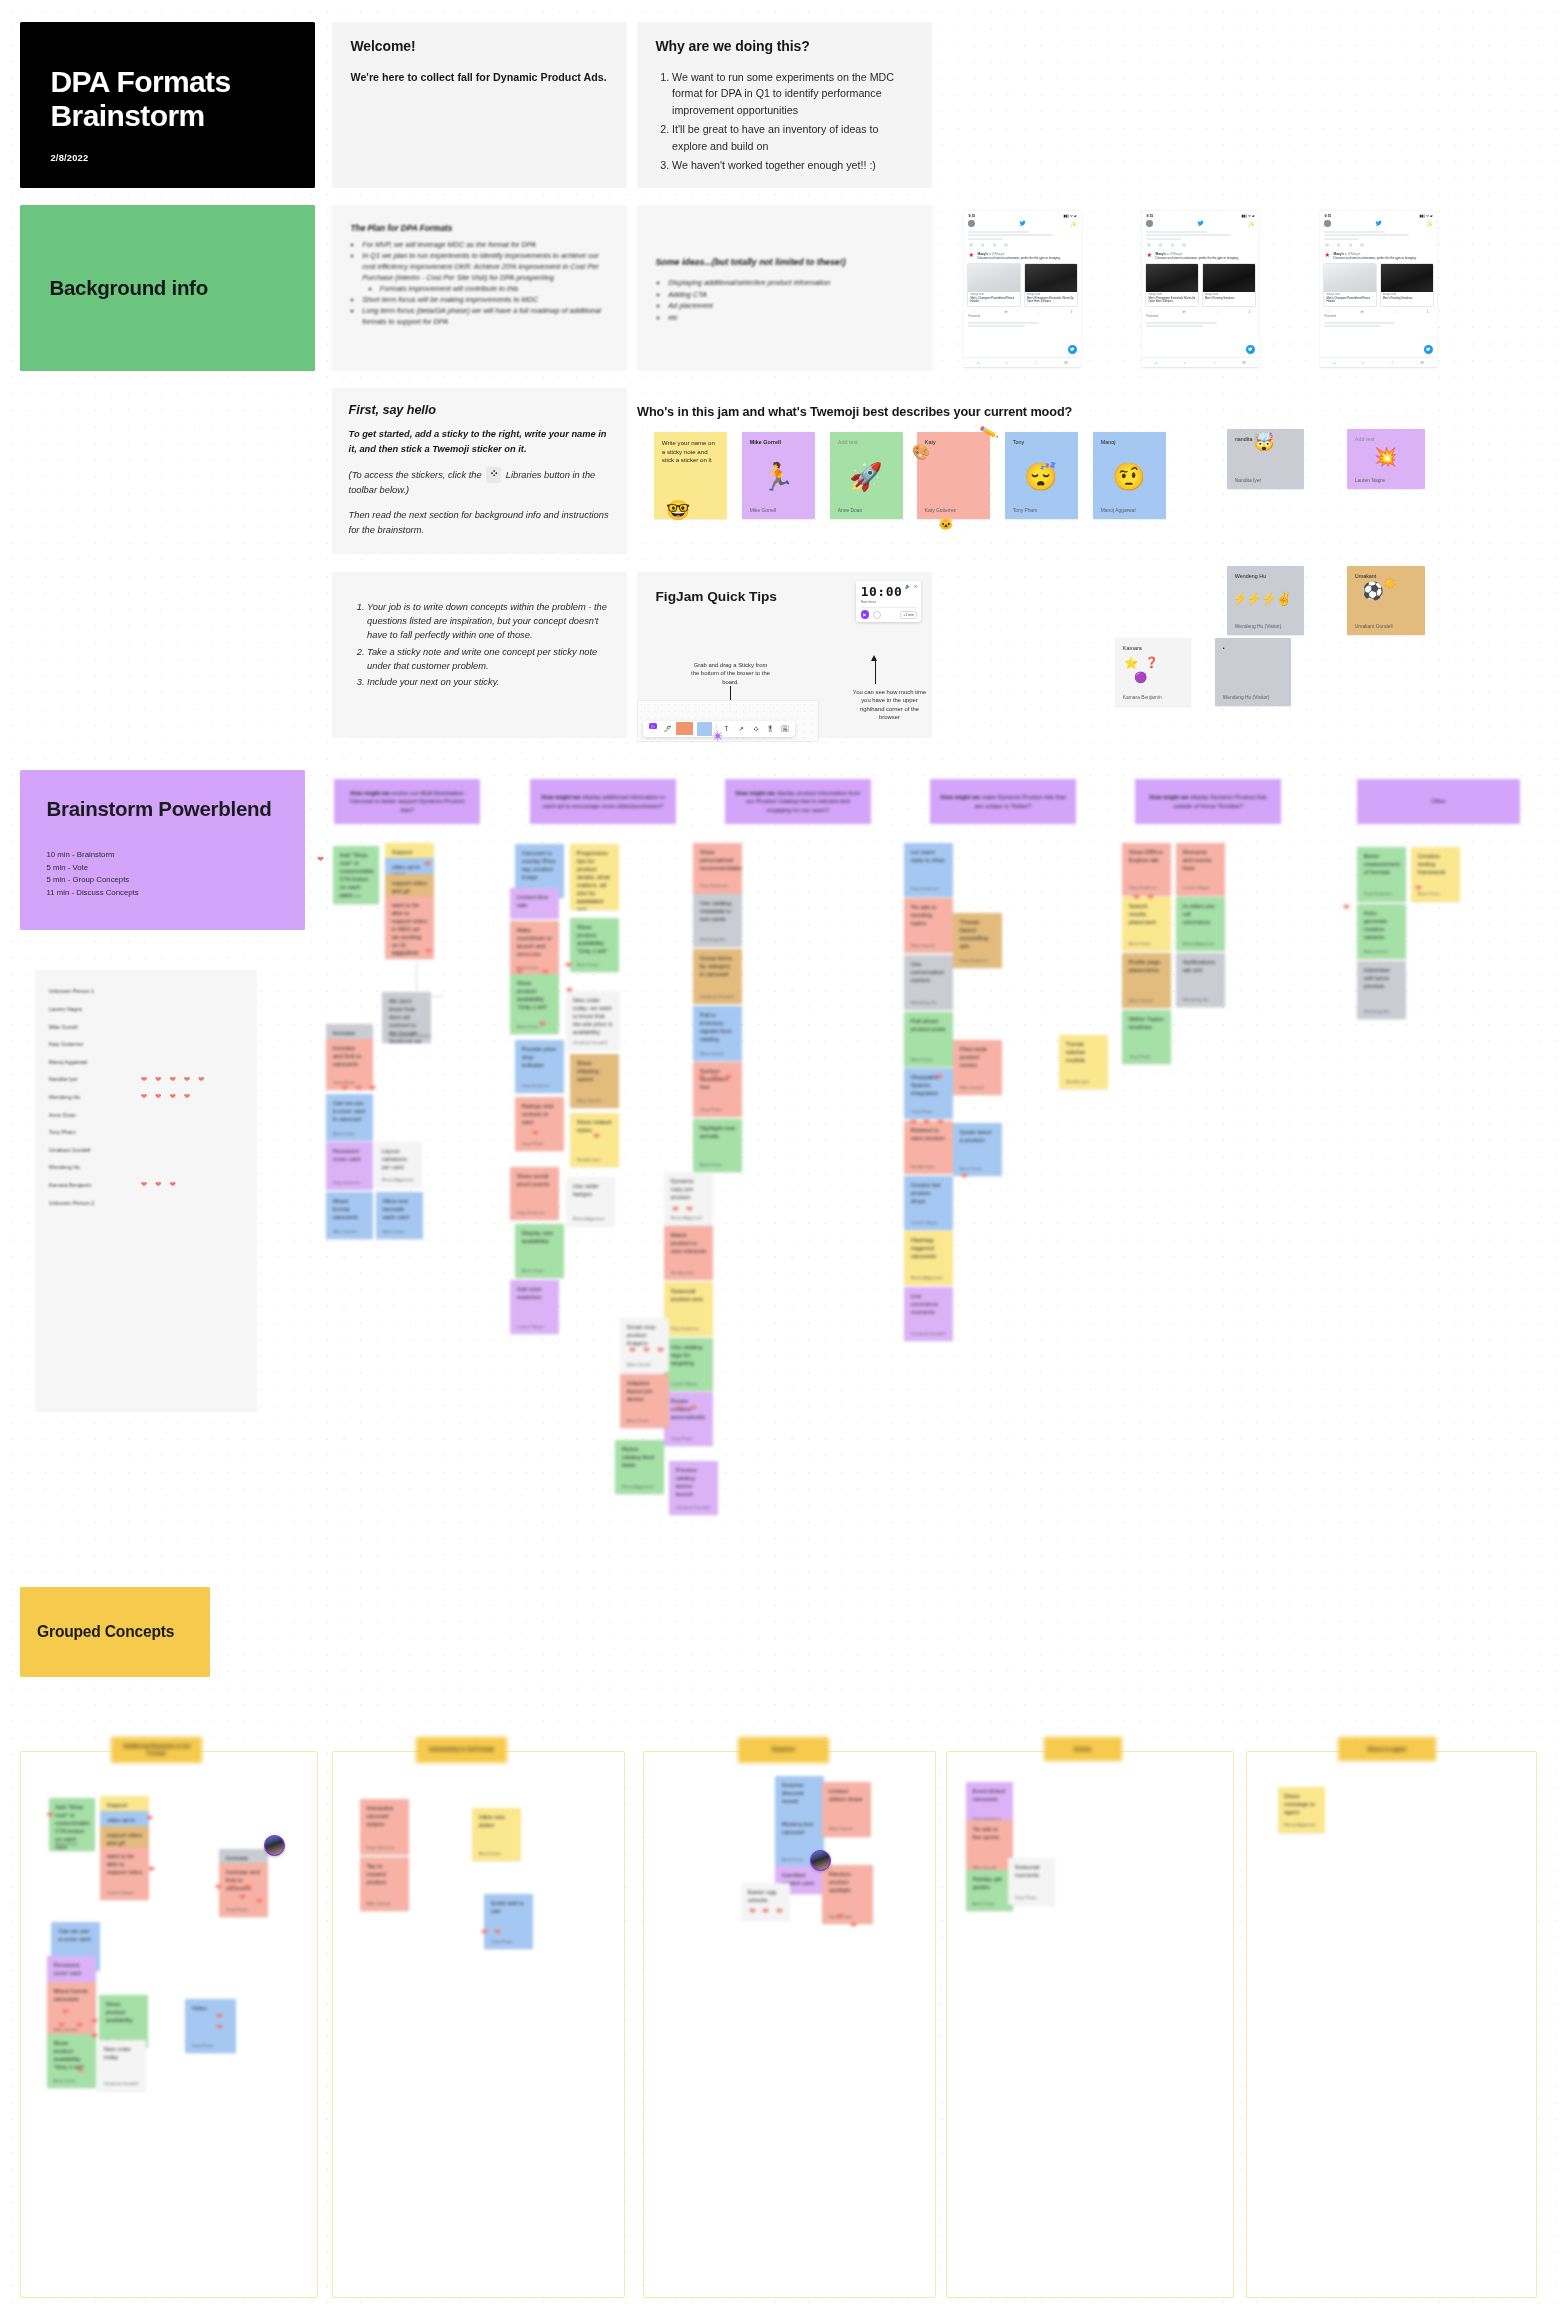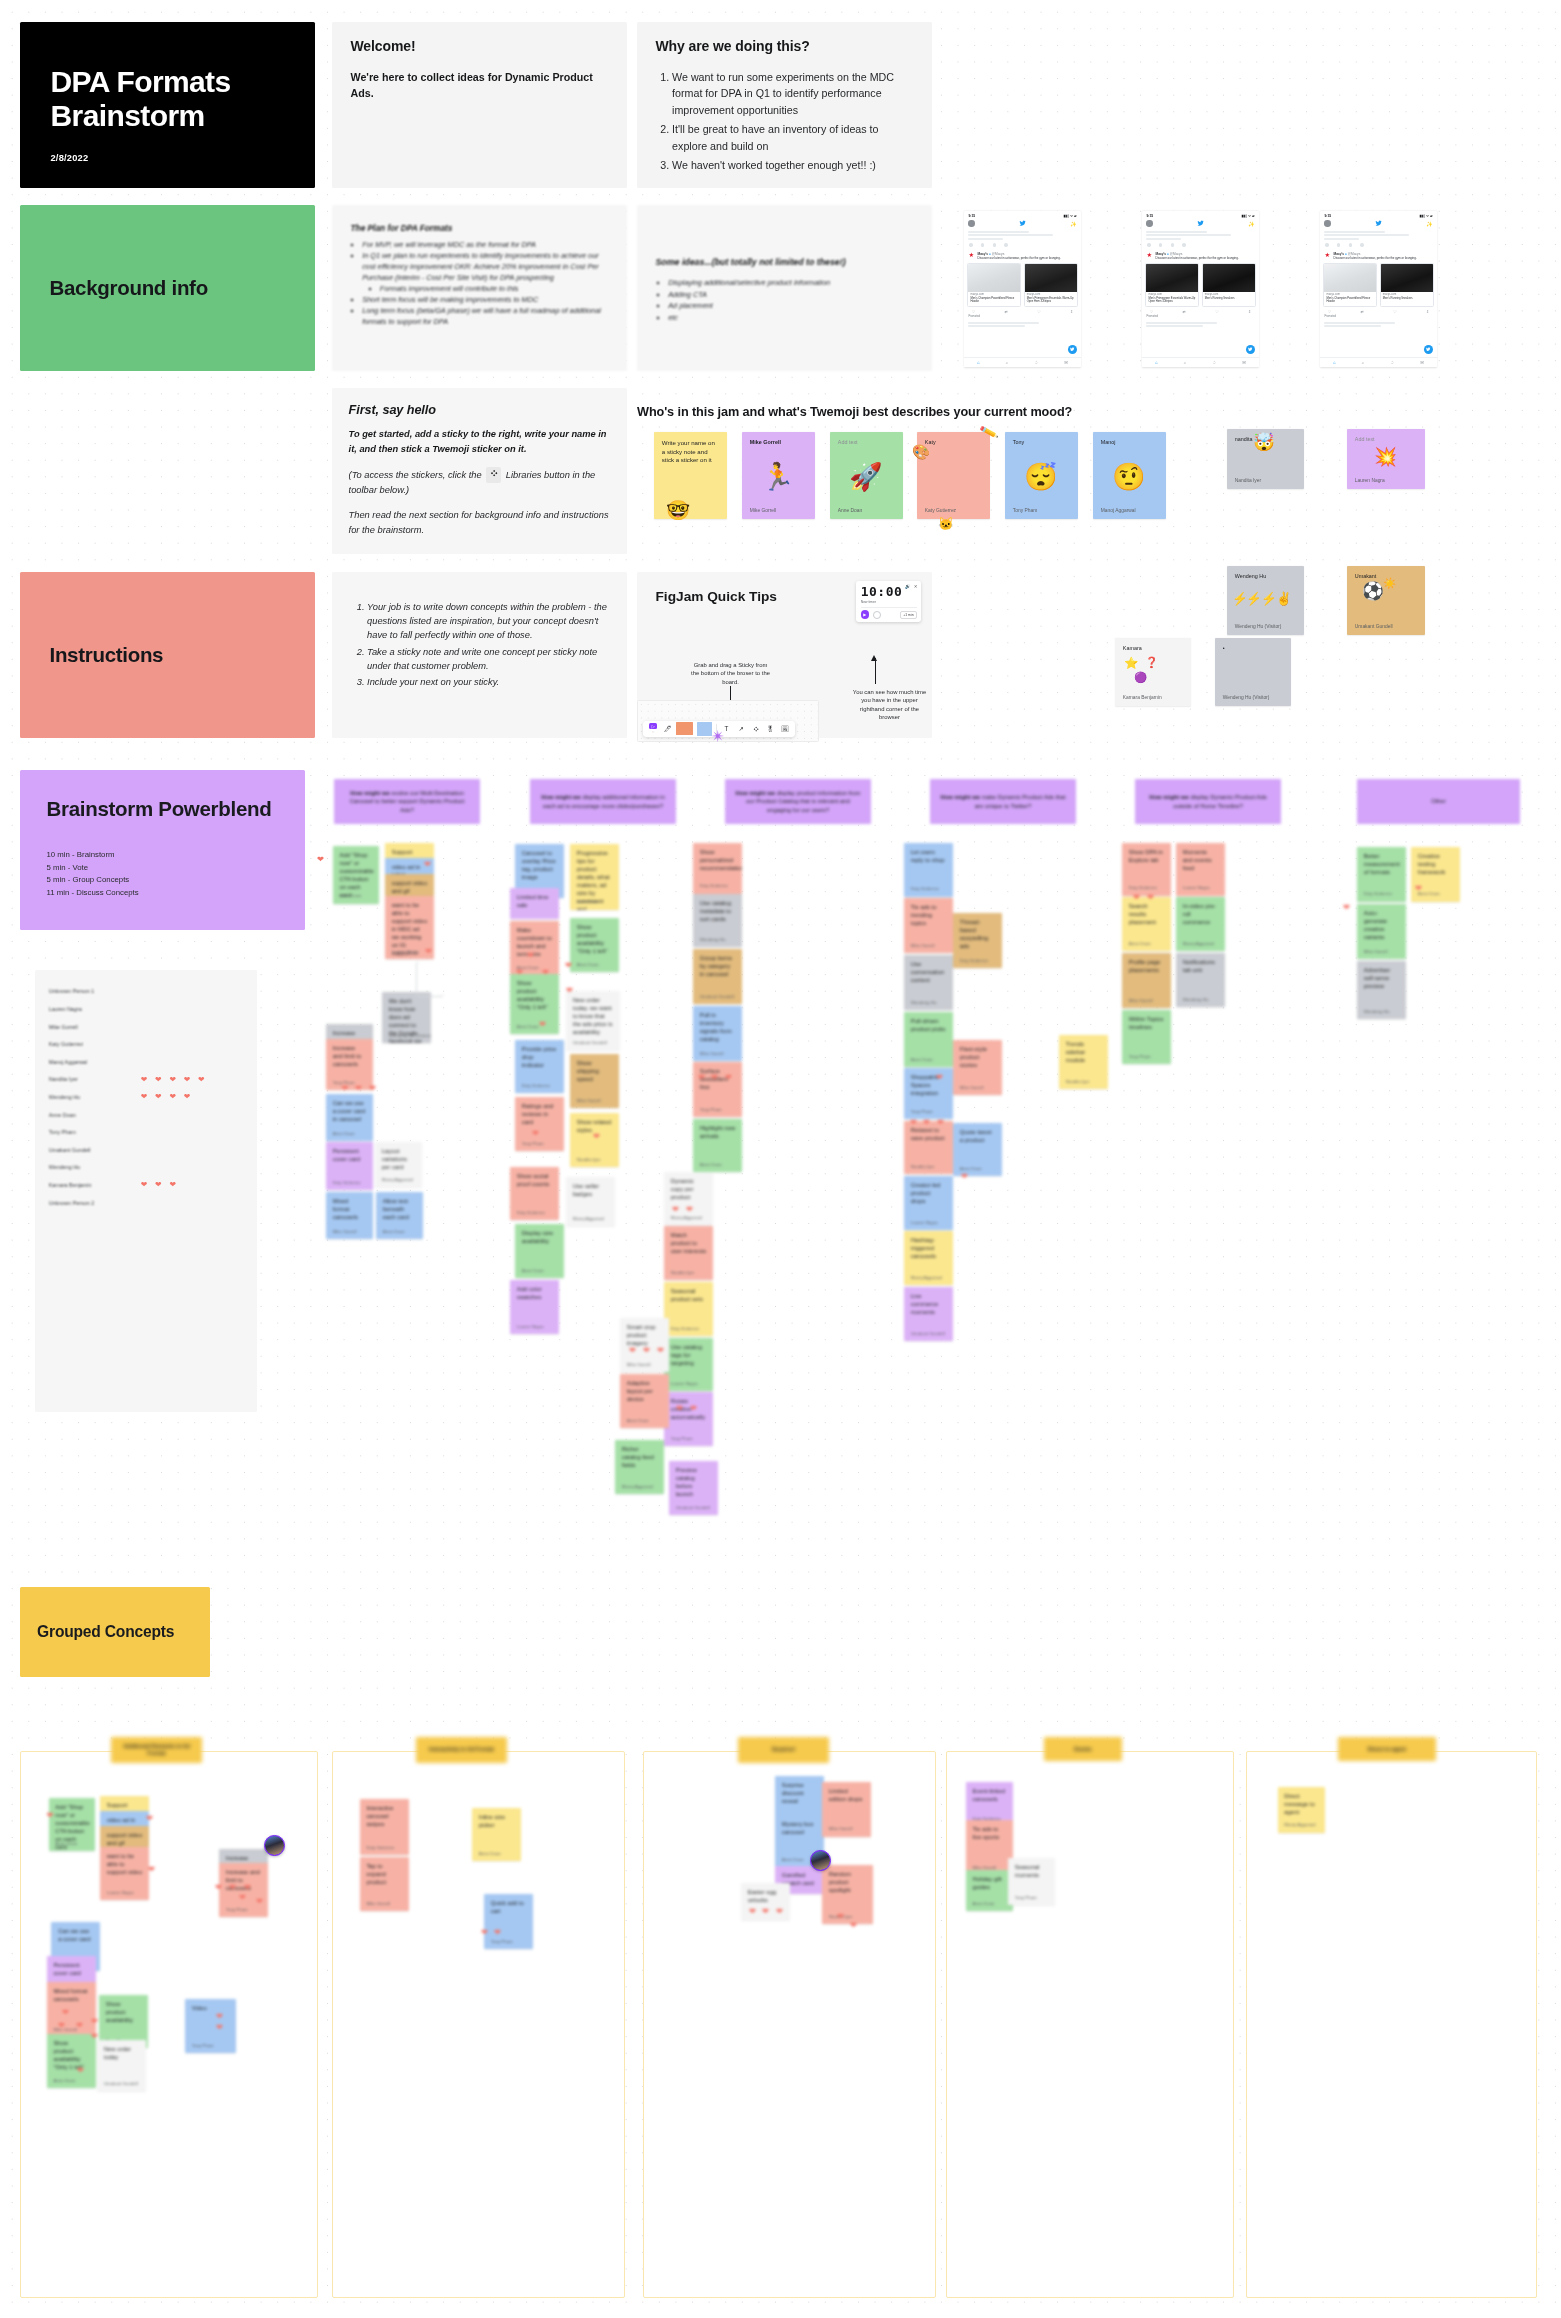--- a/index.html
+++ b/index.html
@@ -335,21 +335,21 @@
   <div id="title-card" class="abs" style="left:19.5px;top:21.5px;width:295px;height:166px;">
     <svg class="bird" viewBox="0 0 24 24">
       <path fill="#f4c14f" d="M23.95 4.57a10 10 0 0 1-2.82.77 4.96 4.96 0 0 0 2.16-2.72c-.95.56-2 .96-3.12 1.19a4.92 4.92 0 0 0-8.38 4.48A13.94 13.94 0 0 1 1.64 3.16a4.92 4.92 0 0 0 1.52 6.57 4.9 4.9 0 0 1-2.23-.62v.06a4.92 4.92 0 0 0 3.95 4.83 4.96 4.96 0 0 1-2.22.08 4.93 4.93 0 0 0 4.6 3.42A9.87 9.87 0 0 1 0 19.54a13.9 13.9 0 0 0 7.55 2.21c9.06 0 14-7.5 14-14 0-.21 0-.42-.02-.63a9.94 9.94 0 0 0 2.42-2.55z"></path>
     </svg>
     <h1>DPA Formats Brainstorm</h1>
     <div class="date">2/8/2022</div>
   </div>
 
   <div class="card abs" style="left:332px;top:21.5px;width:295px;height:166px;">
     <h2>Welcome!</h2>
-    <p class="strong">We're here to collect ideas for Dynamic Product Ads.</p>
+    <p class="strong">We're here to collect fall for Dynamic Product Ads.</p>
   </div>
 
   <div class="card abs" style="left:637px;top:21.5px;width:295px;height:166px;">
     <h2>Why are we doing this?</h2>
     <ol>
       <li>We want to run some experiments on the MDC format for DPA in Q1 to identify performance improvement opportunities</li>
       <li>It'll be great to have an inventory of ideas to explore and build on</li>
       <li>We haven't worked together enough yet!! :)</li>
     </ol>
   </div>
@@ -675,23 +675,20 @@
     <div style="position:absolute;left:30px;top:17.6px;font-size:10.7px;">❓</div>
     <div style="position:absolute;left:19.5px;top:33px;font-size:10.7px;">🟣</div>
     <div class="nm">Kamara Benjamin</div>
   </div>
 
   <div class="mood s-grey" style="left:1215px;top:638px;width:76px;height:68px;">
     <div style="font-size:5.4px;">•</div>
     <div class="nm">Wendeng Hu (Visitor)</div>
   </div>
 
-  <div class="sect abs" style="left:19.5px;top:572px;width:295px;height:166px;background:#f0968a;">
-    <span>Instructions</span>
-  </div>
 
   <div class="card light abs" style="left:332px;top:572px;width:295px;height:166px;padding:29px 18.5px;">
     <ol style="font-size:9.3px;line-height:1.5;">
       <li>Your job is to write down concepts within the problem - the questions listed are inspiration, but your concept doesn't have to fall perfectly within one of those.</li>
       <li>Take a sticky note and write one concept per sticky note under that customer problem.</li>
       <li>Include your next on your sticky.</li>
     </ol>
   </div>
 
   <div id="tips-card" class="abs" style="left:637px;top:572px;width:295px;height:166px;padding:16.6px 18.5px;">

